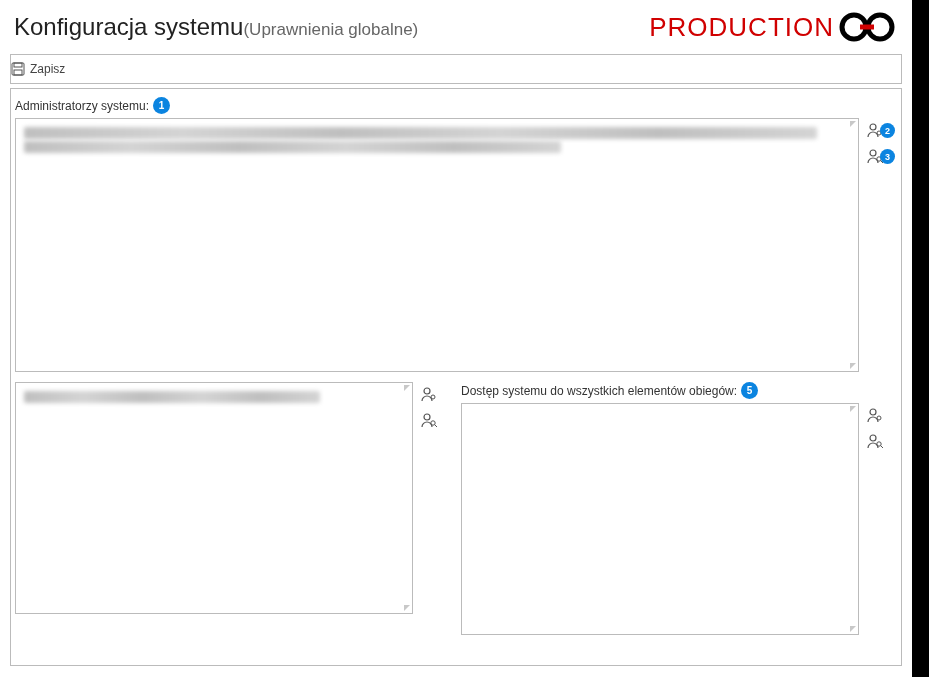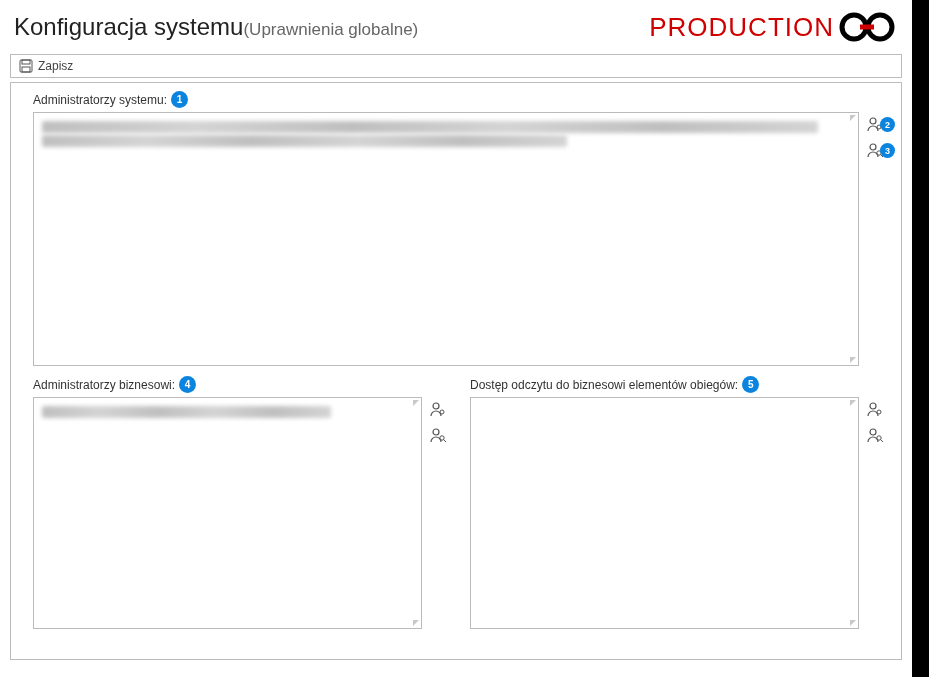--- a/index.html
+++ b/index.html
@@ -58,39 +58,39 @@
     .production-label {
       color: #d00000;
       font-size: 26px;
       font-weight: 400;
       letter-spacing: 1px;
     }
     
     .toolbar {
       border: 1px solid #bbb;
       margin: 4px 10px 4px 10px;
-      padding: 4px 8px;
+      padding: 4px 0;
       display: flex;
       align-items: center;
       gap: 6px;
-      height: 24px;
+      height: 30px;
     }
     .toolbar-btn {
       display: flex;
       align-items: center;
       gap: 5px;
       font-size: 12px;
       color: #444;
       cursor: pointer;
     }
     
     .content {
       border: 1px solid #bbb;
       margin: 0 10px 8px 10px;
-      padding: 8px 10px 10px 22px;
+      padding: 8px 10px 10px 4px;
       height: 578px;
       position: relative;
     }
     .section-label-row {
       display: flex;
       align-items: center;
       gap: 4px;
       margin-bottom: 4px;
       font-size: 12px;
       color: #333;
@@ -274,24 +274,20 @@
             </svg>
             <span class="icon-badge">3</span>
           </div>
         </div>
       </div>
     </div>
 
     <div class="bottom-row">
 
       <div class="bottom-col">
-        <div class="section-label-row">
-          <span>Administratorzy biznesowi:</span>
-          <span class="badge">4</span>
-        </div>
         <div class="bottom-box-row">
           <div class="list-box bottom-list-box">
             <div class="resize-tr"></div>
             <div class="blur-line" style="width:78%"></div>
             <div class="resize-br"></div>
           </div>
           <div class="side-icons">
             <div class="icon-btn">
               <svg width="18" height="18" viewBox="0 0 18 18">
                 <circle cx="7" cy="6" r="3" fill="none" stroke="#555" stroke-width="1.2"></circle>
@@ -306,21 +302,21 @@
                 <circle cx="13" cy="12" r="2.2" fill="none" stroke="#555" stroke-width="1"></circle>
                 <line x1="14.6" y1="13.6" x2="17" y2="16" stroke="#555" stroke-width="1"></line>
               </svg>
             </div>
           </div>
         </div>
       </div>
 
       <div class="bottom-col">
         <div class="section-label-row">
-          <span>Dostęp odczytu do biznesowi elementów obiegów:</span>
+          <span>Dostęp systemu do wszystkich elementów obiegów:</span>
           <span class="badge">5</span>
         </div>
         <div class="bottom-box-row">
           <div class="list-box bottom-list-box">
             <div class="resize-tr"></div>
             <div class="resize-br"></div>
           </div>
           <div class="side-icons">
             <div class="icon-btn">
               <svg width="18" height="18" viewBox="0 0 18 18">

